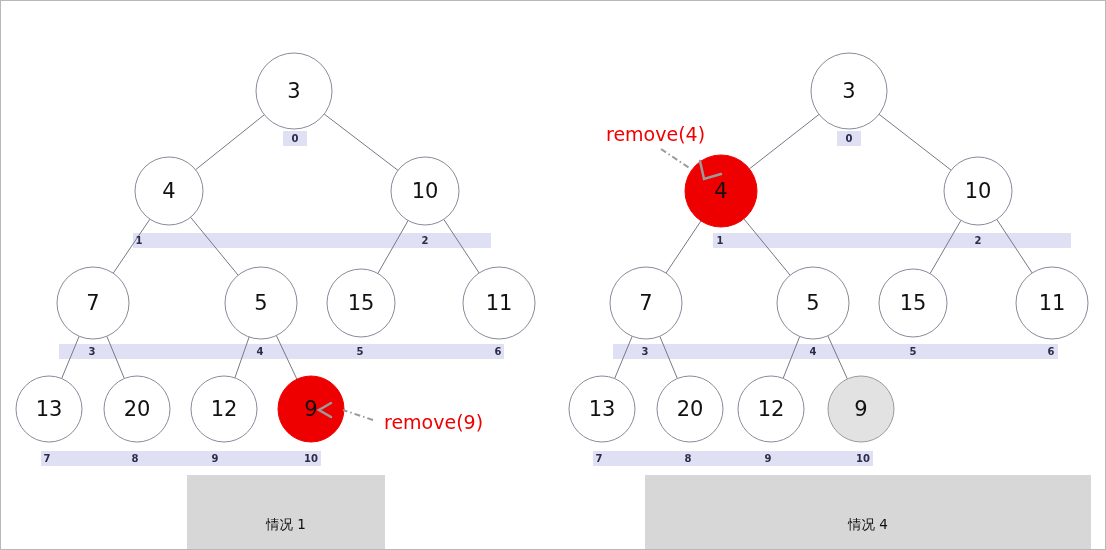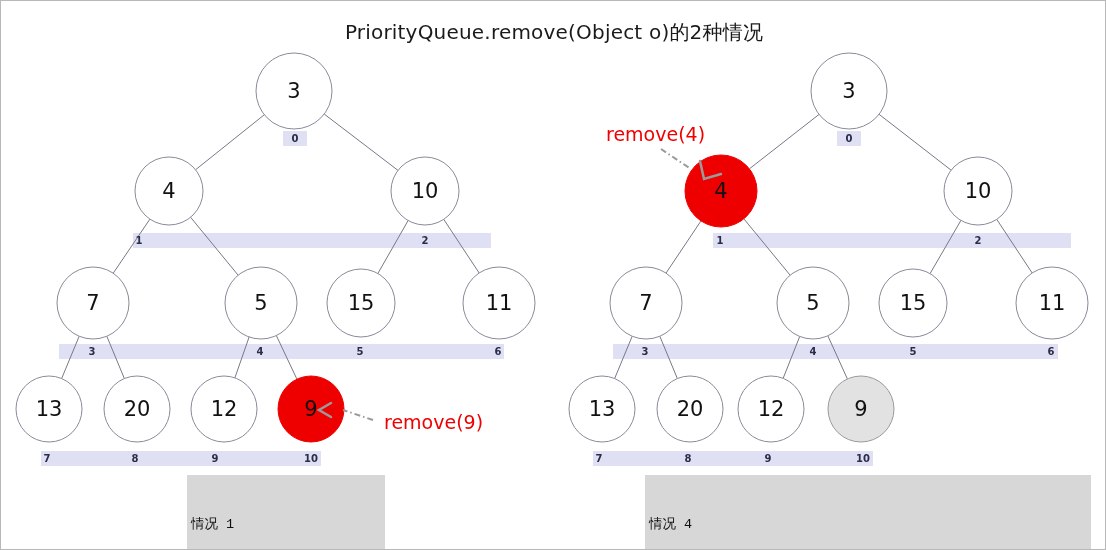--- a/index.html
+++ b/index.html
@@ -93,43 +93,41 @@
   .caption-box {
     position: absolute;
     background: #d7d7d7;
     color: #101010;
     font-family: "DejaVu Sans", "Liberation Sans", sans-serif;
     font-size: 13.5px;
     line-height: 19px;
     white-space: pre;
   }
   .caption-heading {
-    text-align: left;
+    text-align: center;
     display: block;
-    font-family: Liberation Mono, monospace;
   }
   #cap-left {
     left: 186px;
     top: 474px;
     width: 190px;
     padding: 2px 4px 4px 4px;
   }
   #cap-right {
     left: 644px;
     top: 474px;
     width: 438px;
     padding: 2px 4px 4px 4px;
   }
 </style>
 </head>
 <body>
 
 <div class="canvas">
 
-  <div class="title">PriorityQueue.remove(Object o)的2种情况</div>
 
   <svg class="diagram" viewBox="0 0 1106 550">
     <g id="svg-root">
         <g>
           <rect x="282" y="130" width="24" height="15" class="index-bar"></rect>
           <rect x="132" y="232" width="358" height="15" class="index-bar"></rect>
           <rect x="58" y="343" width="445" height="15" class="index-bar"></rect>
           <rect x="40" y="450" width="280" height="15" class="index-bar"></rect>
           <line x1="263.32698524116483" y1="113.73841180706812" x2="194.54953952106302" y2="168.76036838314957" class="edge"></line>
           <line x1="323.2052207816504" y1="113.05742044400793" x2="396.97427614273386" y2="169.36967644483502" class="edge"></line>

